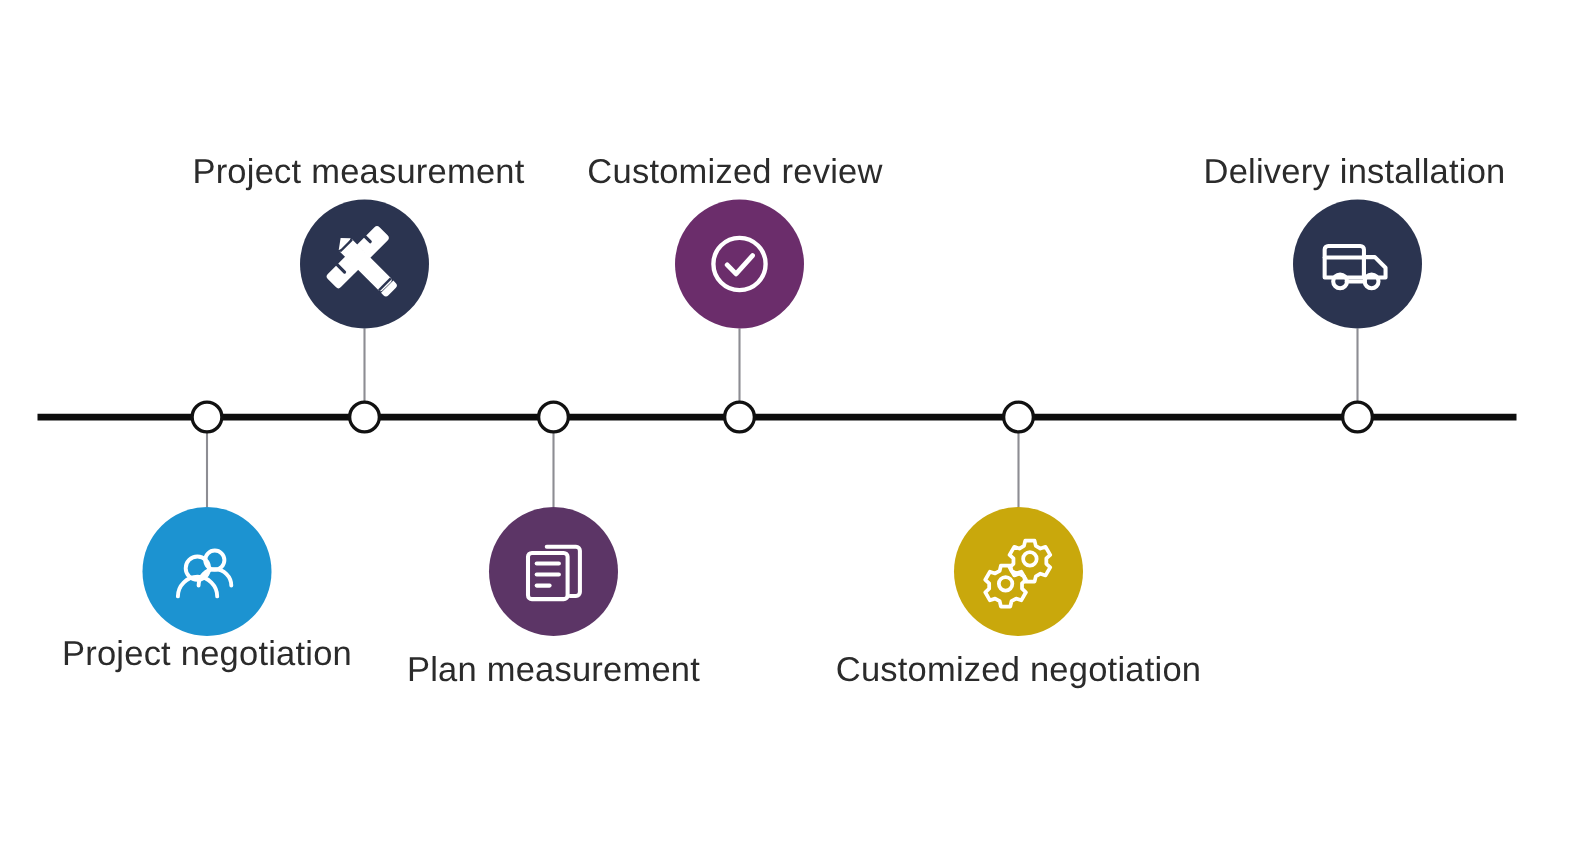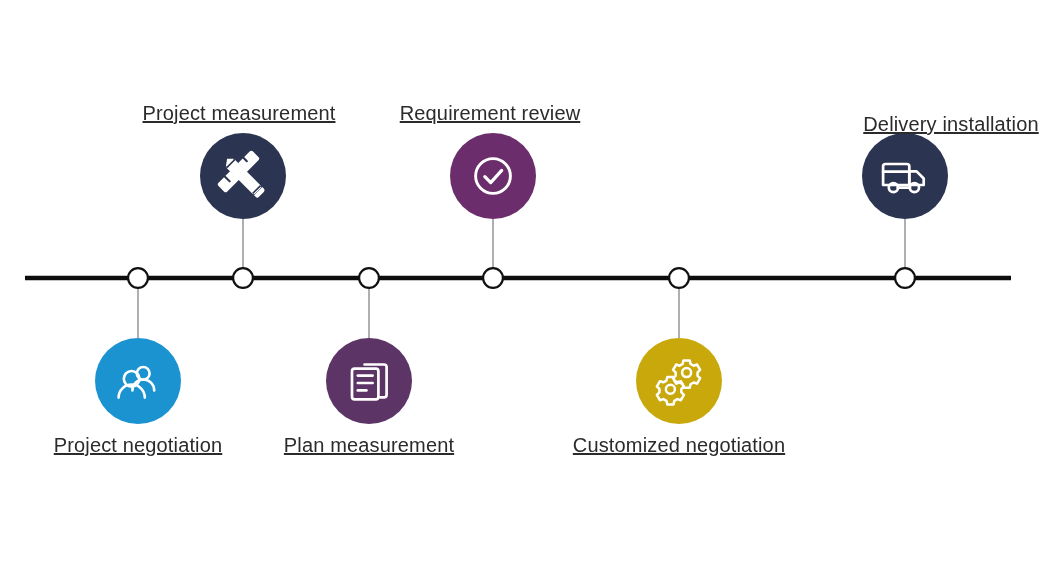--- a/index.html
+++ b/index.html
@@ -17,28 +17,27 @@
   }
   #timeline-canvas {
     position: absolute;
     inset: 0;
     width: 1060px;
     height: 561px;
   }
   .stage-label {
     position: absolute;
     font-family: "Liberation Sans", sans-serif;
-    font-size: 20px;
+    font-size: 23px;
     font-weight: 400;
     letter-spacing: 0.15px;
     color: #2b2b2b;
     white-space: nowrap;
     transform: translateX(-50%);
     line-height: 1;
-    text-decoration: underline;
   }
 </style>
 </head>
 <body>
 
 <svg id="timeline-canvas" viewBox="0 0 1060 561" aria-hidden="true">
   <defs>
 
     <g id="glyph-users-icon">
       <g fill="none" stroke="#ffffff" stroke-width="2.6" stroke-linecap="round" stroke-linejoin="round">
@@ -153,19 +152,19 @@
       <circle cx="138" cy="278" r="9.9" fill="#ffffff" stroke="#111111" stroke-width="2.2"></circle>
       <circle cx="243" cy="278" r="9.9" fill="#ffffff" stroke="#111111" stroke-width="2.2"></circle>
       <circle cx="369" cy="278" r="9.9" fill="#ffffff" stroke="#111111" stroke-width="2.2"></circle>
       <circle cx="493" cy="278" r="9.9" fill="#ffffff" stroke="#111111" stroke-width="2.2"></circle>
       <circle cx="679" cy="278" r="9.9" fill="#ffffff" stroke="#111111" stroke-width="2.2"></circle>
       <circle cx="905" cy="278" r="9.9" fill="#ffffff" stroke="#111111" stroke-width="2.2"></circle>
     </g>
 </svg>
 
 <div id="labels-layer">
-    <div class="stage-label" style="left: 138px; top: 435px;">Project negotiation</div>
+    <div class="stage-label" style="left: 138px; top: 424px;">Project negotiation</div>
     <div class="stage-label" style="left: 239px; top: 103px;">Project measurement</div>
     <div class="stage-label" style="left: 369px; top: 435px;">Plan measurement</div>
-    <div class="stage-label" style="left: 490px; top: 103px;">Requirement review</div>
+    <div class="stage-label" style="left: 490px; top: 103px;">Customized review</div>
     <div class="stage-label" style="left: 679px; top: 435px;">Customized negotiation</div>
-    <div class="stage-label" style="left: 903px; top: 114px; margin-left: 48px;">Delivery installation</div>
+    <div class="stage-label" style="left: 903px; top: 103px;">Delivery installation</div>
   </div>
 
 </body></html>

